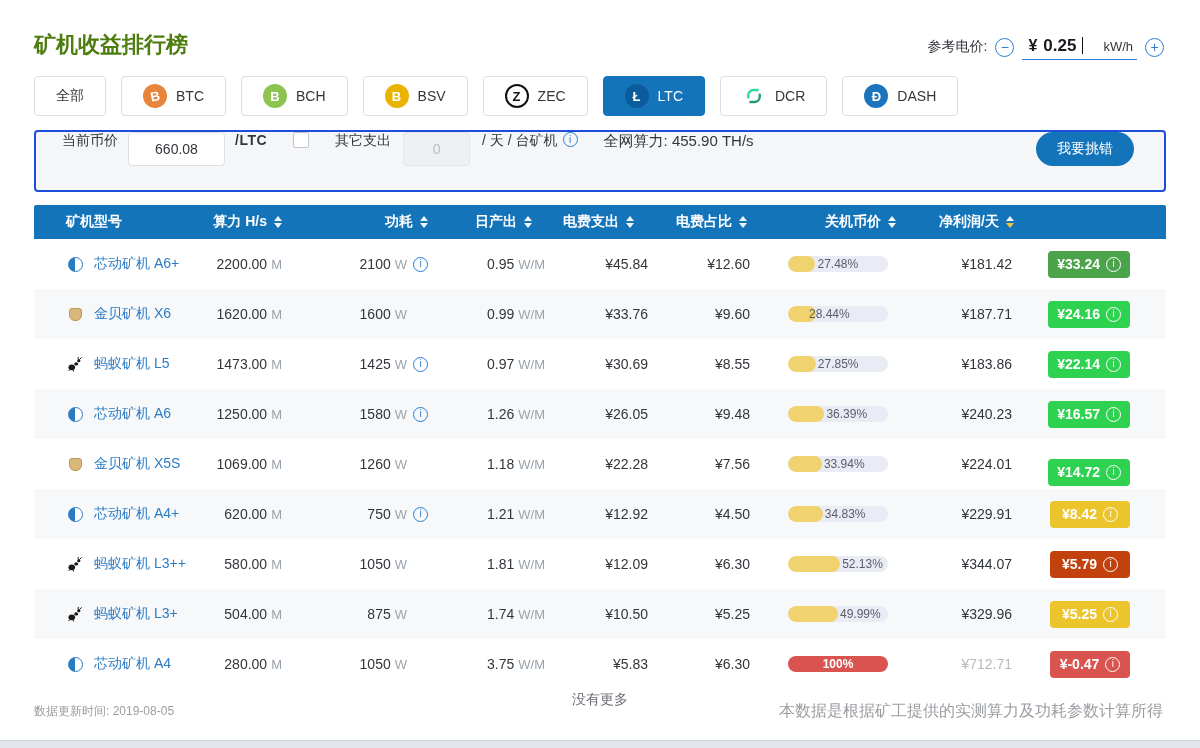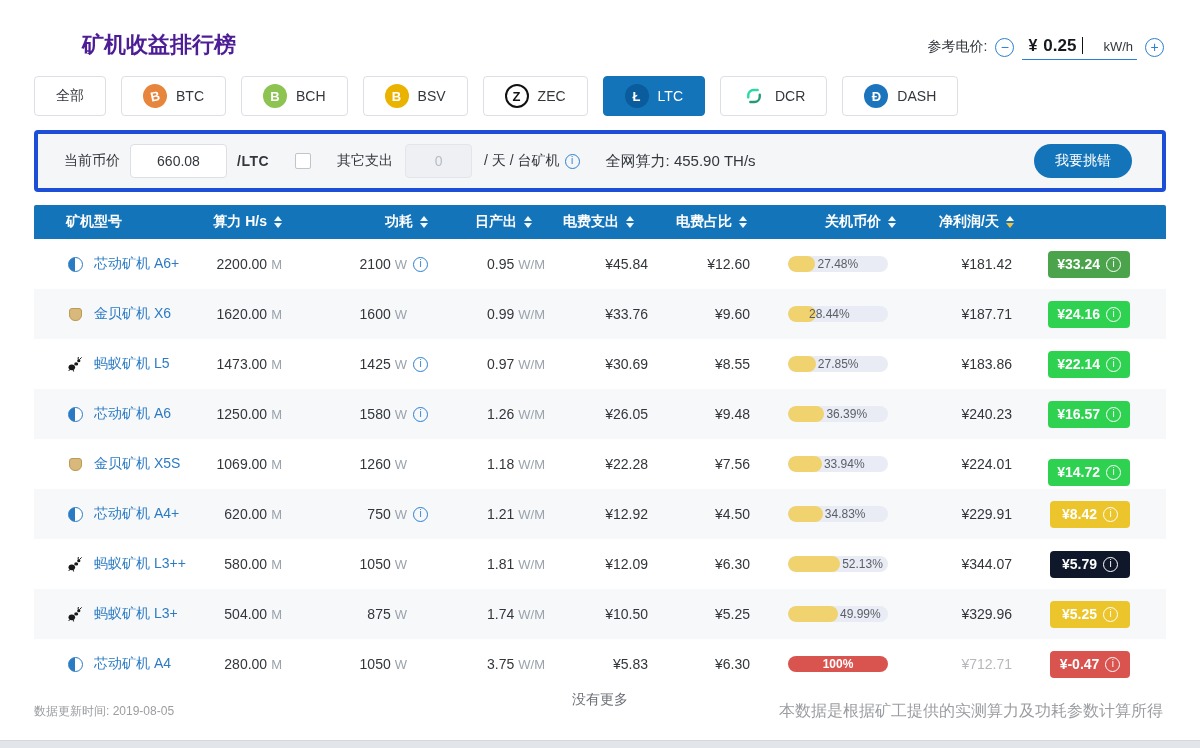--- a/index.html
+++ b/index.html
@@ -3,21 +3,21 @@
 <meta charset="utf-8">
 <style>
   * { box-sizing: border-box; margin: 0; padding: 0; }
   html,body { width:1200px; height:748px; background:#fff;
     font-family:"Liberation Sans","DejaVu Sans",sans-serif; color:#33373c; }
   .page { position:relative; width:1200px; height:748px; overflow:hidden; }
 
   
   .topbar { display:flex; justify-content:space-between; align-items:flex-end;
     padding:30px 36px 0 34px; }
-  .page-title { font-size:22px; font-weight:bold; color:#4c1d95;margin-left:48px; }
+  .page-title { font-size:22px; font-weight:bold; color:#4d7c0f; }
   .elec { display:flex; align-items:center; gap:8px; font-size:14px; color:#33373c; }
   .circle-btn { width:19px; height:19px; border:1.5px solid #2b7fd4; border-radius:50%;
     color:#2b7fd4; display:inline-flex; align-items:center; justify-content:center;
     font-size:14px; line-height:1; cursor:pointer; background:#fff; }
   .elec-input { display:inline-flex; align-items:baseline; gap:6px;
     border-bottom:1.5px solid #2b7fd4; padding:0 4px 3px 6px; }
   .elec-cur { font-size:16px; font-weight:bold; color:#15181c; }
   .elec-val { font-size:17px; font-weight:bold; color:#15181c; }
   .cursor-bar { display:inline-block; width:1px; height:17px; background:#111;
     transform:translateY(3px); }
@@ -28,21 +28,21 @@
   .tab { height:40px; background:#fff; border:1px solid #dcdfe4; border-radius:4px;
     display:inline-flex; align-items:center; gap:9px; padding:0 21px;
     font-size:14px; color:#33373c; cursor:pointer; }
   .tab.active { background:#1374b9; border-color:#1374b9; color:#fff; }
   .coin { width:24px; height:24px; border-radius:50%; display:inline-flex;
     align-items:center; justify-content:center; font-weight:bold; font-size:13px;
     color:#fff; flex:0 0 auto; }
 
   
   .filterbar { margin:14px 34px 0 34px; height:62px; background:#f5f6f8;
-    border:4px solid #1d4ed8; border-radius:4px; display:flex; align-items:center;
+    border:2px solid #1d4ed8; border-radius:4px; display:flex; align-items:flex-start;
     padding:0 30px 0 26px; font-size:14px; }
   .f-label { color:#33373c; }
   .inp { height:34px; border:1px solid #dcdfe4; border-radius:4px; background:#fff;
     text-align:center; font-size:14px; color:#33373c; outline:none;
     font-family:"Liberation Sans","DejaVu Sans",sans-serif; }
   .inp.price { width:97px; margin-left:10px; }
   .inp.other { width:67px; margin-left:12px; background:#eef0f4; border-color:#e2e5ea;
     color:#b7bcc4; }
   .inp.other::placeholder { color:#b7bcc4; }
   .slash-unit { font-weight:bold; margin-left:10px; letter-spacing:.5px; }
@@ -564,21 +564,21 @@
           <div class="td c7 left">
             <div class="bar">
               <div class="fill" style="width: 52.13px;"></div>
               <span class="lbl" style="left: 54.13px;">52.13%</span>
             </div>
           </div>
           <div class="td c8 right">
             <span class="val">¥344.07</span>
           </div>
           <div class="td c9 right">
-            <div class="profit-btn" style="background: #0f172a;">
+            <div class="profit-btn" style="background: #c2410c;">
               <span>¥5.79</span>
               <span class="info">i</span>
             </div>
           </div>
         </div>
         <div class="row alt">
           <div class="td c1 left">
             <span class="icon-slot">
               <svg width="16" height="16" viewBox="0 0 16 16">
                 <g fill="#1a1a1a">

